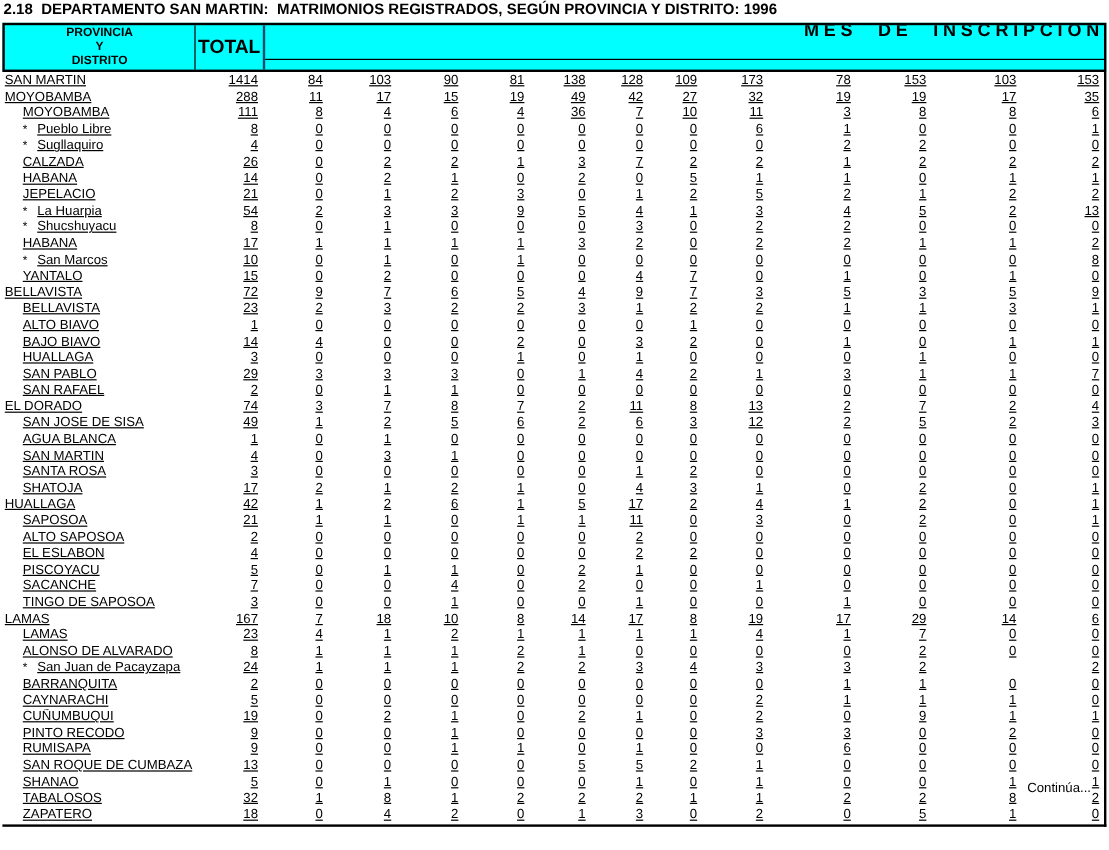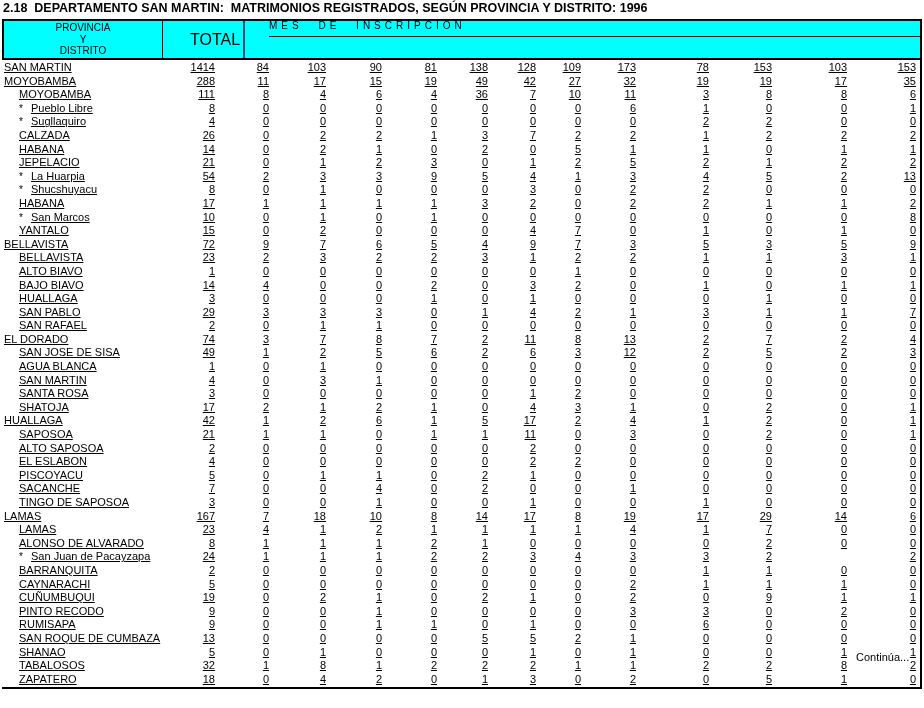--- a/index.html
+++ b/index.html
@@ -14,38 +14,37 @@
   .title {
     position:absolute; left:3px; top:1px;
     font-size:12.5px; font-weight:bold; white-space:pre;
   }
   
   .hdr {
     position:absolute; left:2px; top:19px;
     width:920px; height:41px; box-sizing:border-box;
     border:2px solid #000;
     display:grid; grid-template-columns:159px 58px 1fr;
-    font-weight:normal;
-    gap:24px;
+    font-weight:bold;
   }
   .h-prov {
     border-right:1px solid #000; box-sizing:border-box;
     display:flex; flex-direction:column; justify-content:center; align-items:center;
     font-size:10px; line-height:11.5px; text-align:center;
   }
   .h-total {
     border-right:2px solid #0c4a6e; box-sizing:border-box;
     display:flex; align-items:center; justify-content:center;
     font-size:16px;
   }
   .h-months { display:flex; flex-direction:column; }
   .mes-band {
-    height:16px; box-sizing:border-box;
+    height:29px; box-sizing:border-box;
     border-bottom:1px solid #000;
-    font-size:10px; line-height:10px; text-align:left;
+    font-size:15px; line-height:10px; text-align:right;
     letter-spacing:4px; word-spacing:9px; white-space:nowrap; overflow:hidden;
   }
   .months-row {
     flex:1; display:grid;
     grid-template-columns:54px 57px 56px 55px 51px 48px 45px 55px 73px 63px 75px 1fr;
   }
   .mcell {
     border-right:1px solid #000; box-sizing:border-box;
     display:flex; align-items:center; justify-content:center;
     font-size:10.5px; white-space:nowrap; overflow:hidden;

